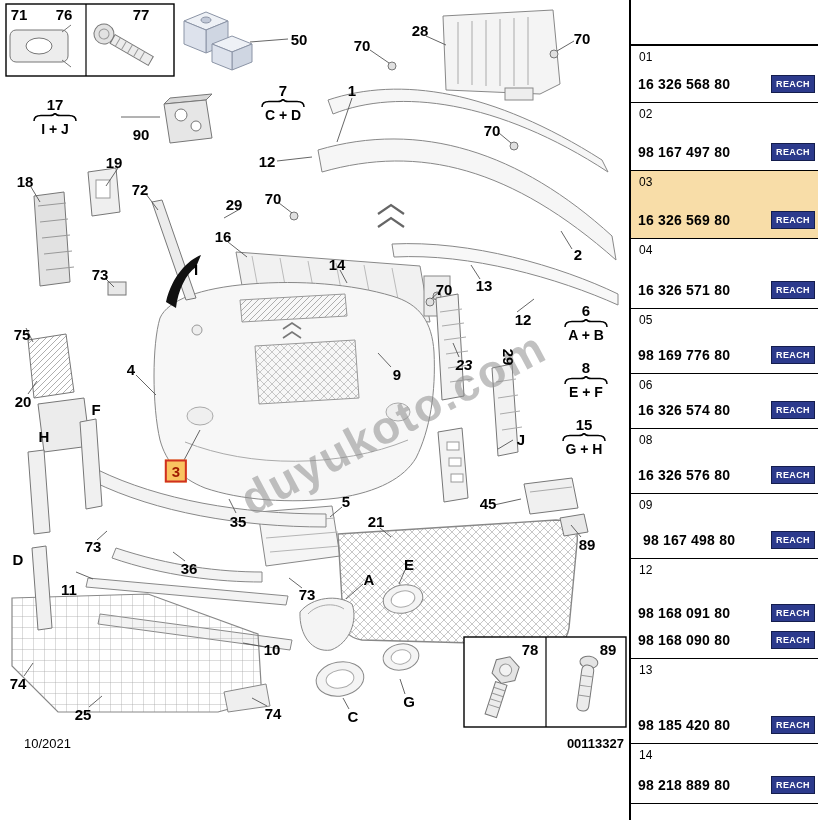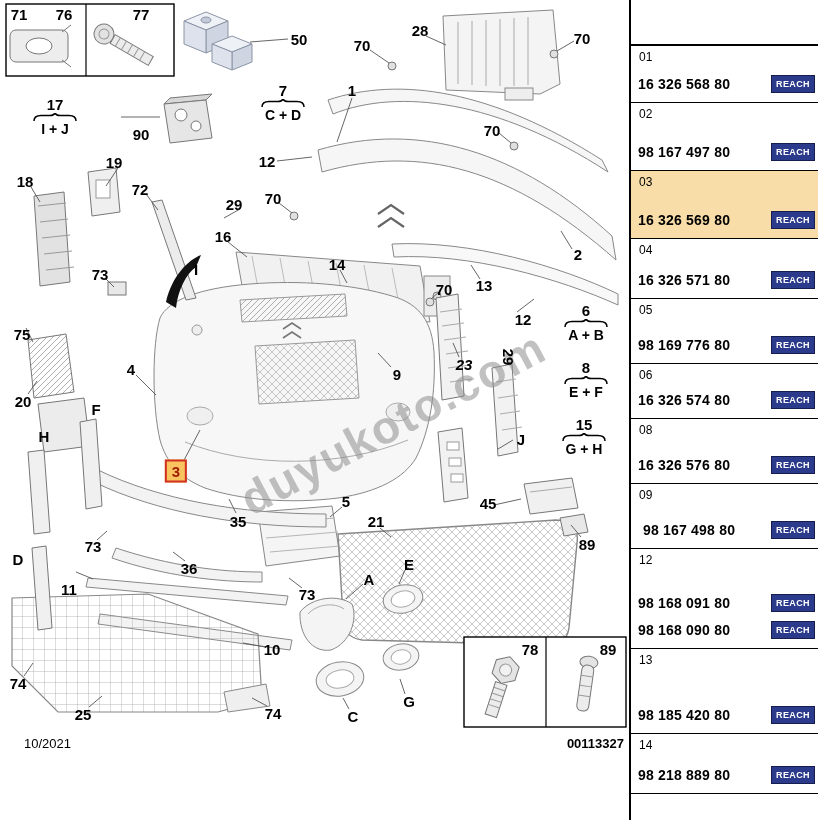--- a/index.html
+++ b/index.html
@@ -371,21 +371,21 @@
           <div class="reach-badge">REACH</div>
         </div>
       </div>
       <div class="part-row hl" style="height: 68px;">
         <div class="row-index">03</div>
         <div class="row-line">
           <div class="part-number">16 326 569 80</div>
           <div class="reach-badge">REACH</div>
         </div>
       </div>
-      <div class="part-row" style="height: 60px;">
+      <div class="part-row" style="height: 70px;">
         <div class="row-index">04</div>
         <div class="row-line">
           <div class="part-number">16 326 571 80</div>
           <div class="reach-badge">REACH</div>
         </div>
       </div>
       <div class="part-row" style="height: 65px;">
         <div class="row-index">05</div>
         <div class="row-line">
           <div class="part-number">98 169 776 80</div>

